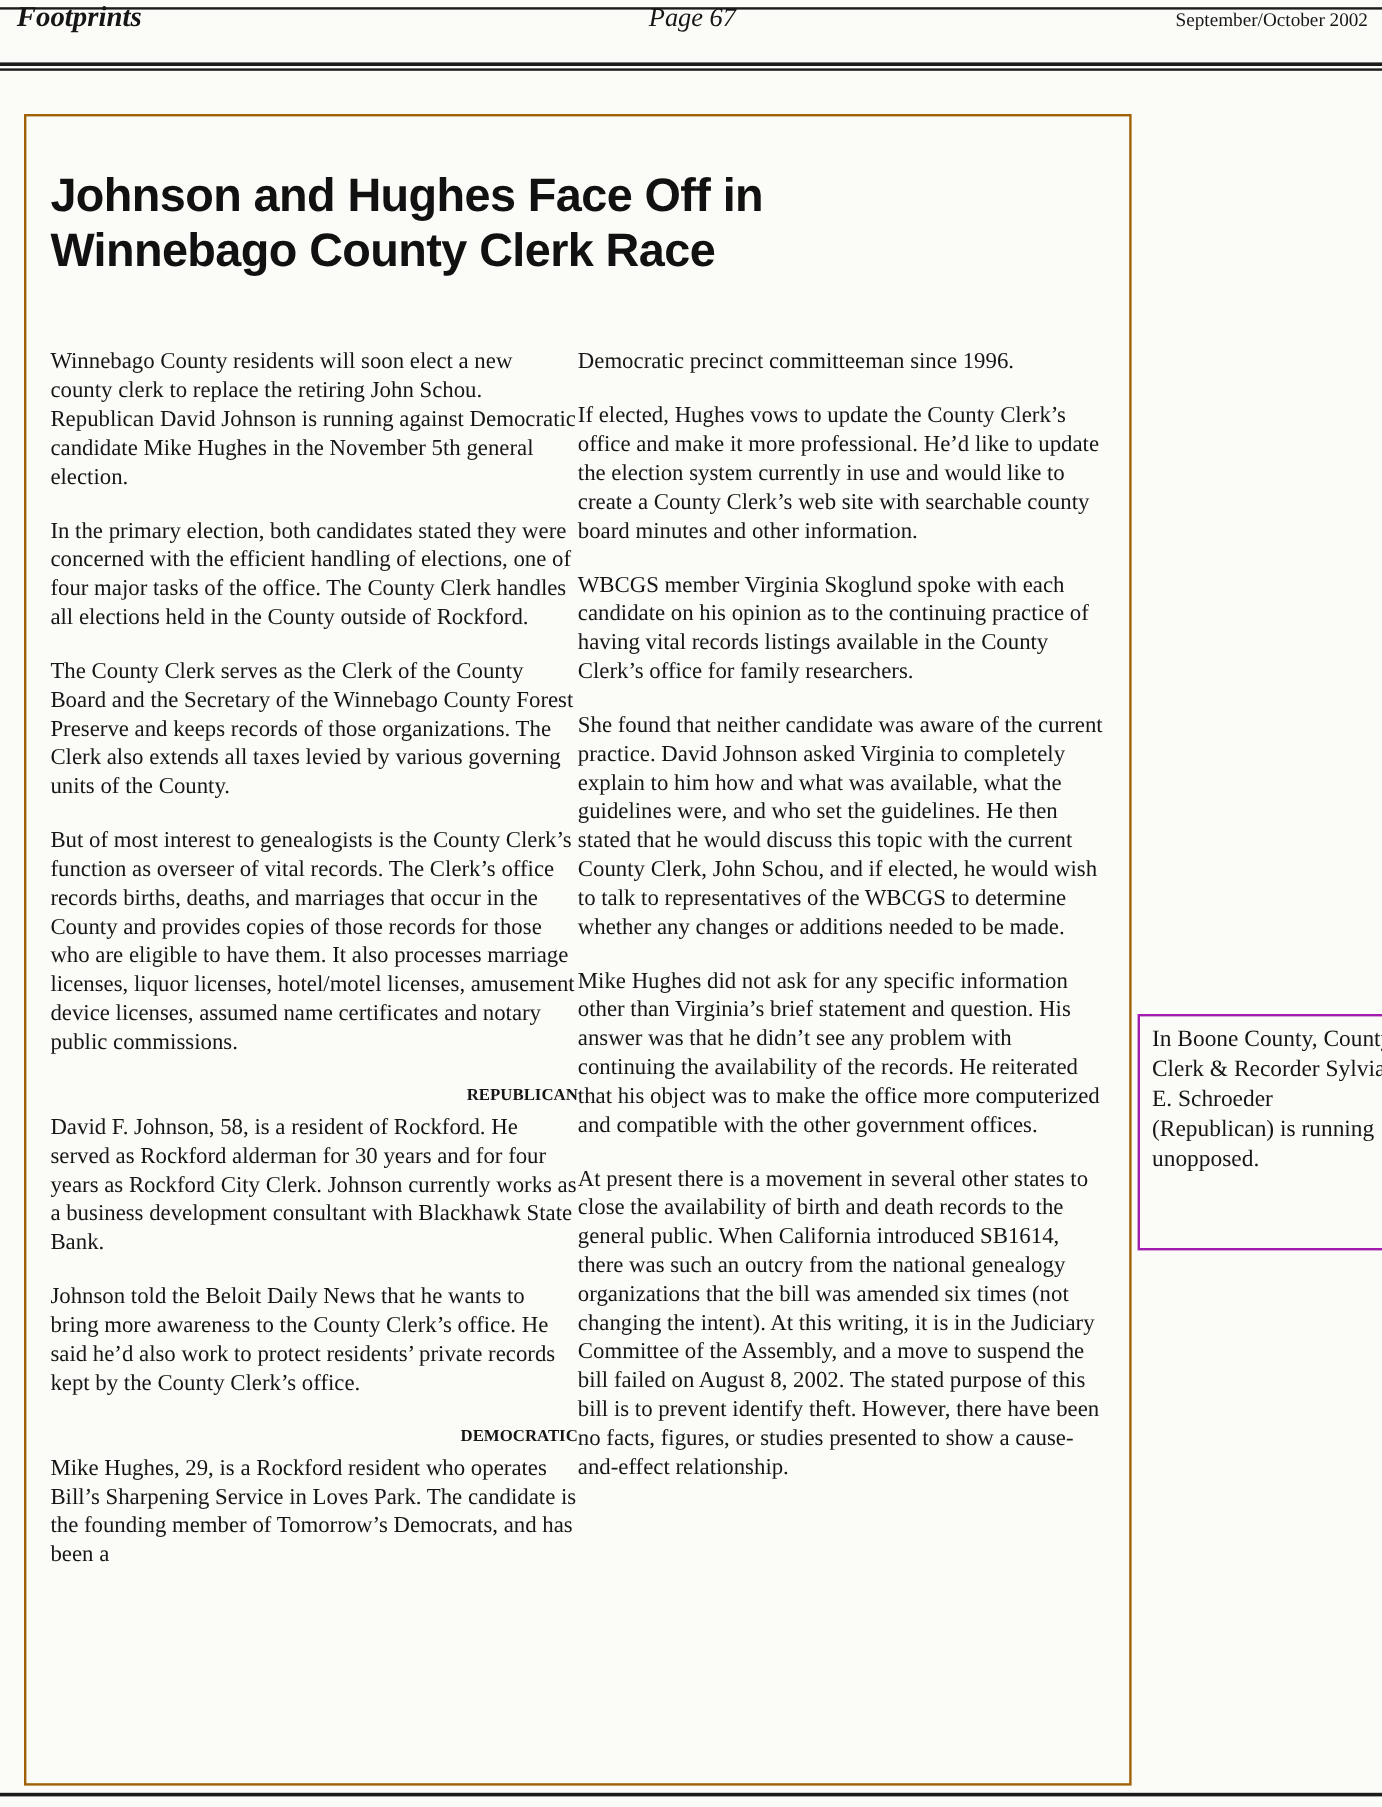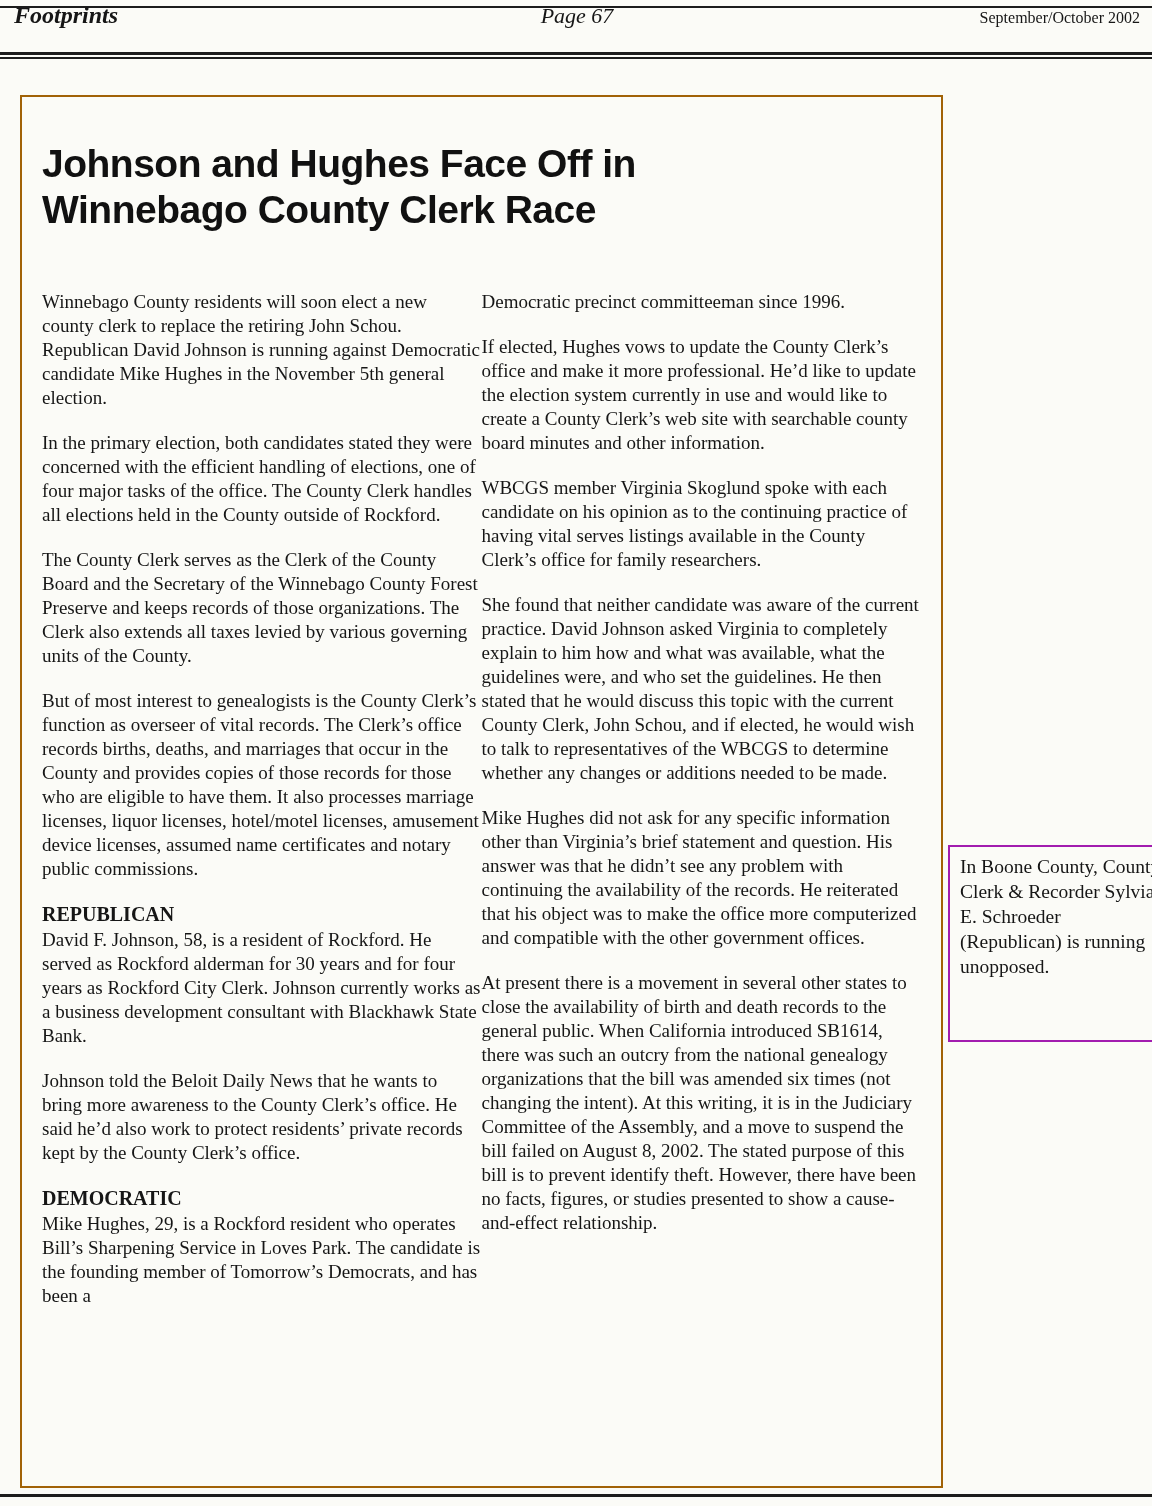--- a/index.html
+++ b/index.html
@@ -84,24 +84,25 @@
   .col {
     flex: 1;
     font-size: 19px;
     line-height: 24px;
     text-align: left;
   }
   .col p {
     margin: 0 0 21px 0;
   }
   .section-heading {
-    font-size: 20px;
+    font-size: 14px;
     font-weight: bold;
     margin: 0 0 2px 0;
     line-height: 24px;
+    text-align: right;
   }
   .sidebar-box {
     position: absolute;
     left: 948px; top: 845px;
     width: 229px;
     min-height: 197px;
     box-sizing: border-box;
     border: 2px solid #a21caf;
     padding: 7px 8px 10px 10px;
     font-size: 19.5px;
@@ -133,21 +134,21 @@
       <p>But of most interest to genealogists is the County Clerk’s function as overseer of vital records. The Clerk’s office records births, deaths, and marriages that occur in the County and provides copies of those records for those who are eligible to have them. It also processes marriage licenses, liquor licenses, hotel/motel licenses, amusement device licenses, assumed name certificates and notary public commissions.</p>
       <h3 class="section-heading">REPUBLICAN</h3>
       <p>David F. Johnson, 58, is a resident of Rockford. He served as Rockford alderman for 30 years and for four years as Rockford City Clerk. Johnson currently works as a business development consultant with Blackhawk State Bank.</p>
       <p>Johnson told the Beloit Daily News that he wants to bring more awareness to the County Clerk’s office. He said he’d also work to protect residents’ private records kept by the County Clerk’s office.</p>
       <h3 class="section-heading">DEMOCRATIC</h3>
       <p>Mike Hughes, 29, is a Rockford resident who operates Bill’s Sharpening Service in Loves Park. The candidate is the founding member of Tomorrow’s Democrats, and has been a</p>
     </div>
     <div class="col">
       <p>Democratic precinct committeeman since 1996.</p>
       <p>If elected, Hughes vows to update the County Clerk’s office and make it more professional. He’d like to update the election system currently in use and would like to create a County Clerk’s web site with searchable county board minutes and other information.</p>
-      <p>WBCGS member Virginia Skoglund spoke with each candidate on his opinion as to the continuing practice of having vital serves listings available in the County Clerk’s office for family researchers.</p>
+      <p>WBCGS member Virginia Skoglund spoke with each candidate on his opinion as to the continuing practice of having vital records listings available in the County Clerk’s office for family researchers.</p>
       <p>She found that neither candidate was aware of the current practice. David Johnson asked Virginia to completely explain to him how and what was available, what the guidelines were, and who set the guidelines. He then stated that he would discuss this topic with the current County Clerk, John Schou, and if elected, he would wish to talk to representatives of the WBCGS to determine whether any changes or additions needed to be made.</p>
       <p>Mike Hughes did not ask for any specific information other than Virginia’s brief statement and question. His answer was that he didn’t see any problem with continuing the availability of the records. He reiterated that his object was to make the office more computerized and compatible with the other government offices.</p>
       <p>At present there is a movement in several other states to close the availability of birth and death records to the general public. When California introduced SB1614, there was such an outcry from the national genealogy organizations that the bill was amended six times (not changing the intent). At this writing, it is in the Judiciary Committee of the Assembly, and a move to suspend the bill failed on August 8, 2002. The stated purpose of this bill is to prevent identify theft. However, there have been no facts, figures, or studies presented to show a cause-and-effect relationship.</p>
     </div>
   </div>
 </div>
 
 <div class="sidebar-box">
   <p>In Boone County, County Clerk &amp; Recorder Sylvia E. Schroeder (Republican) is running unopposed.</p>
 </div>

